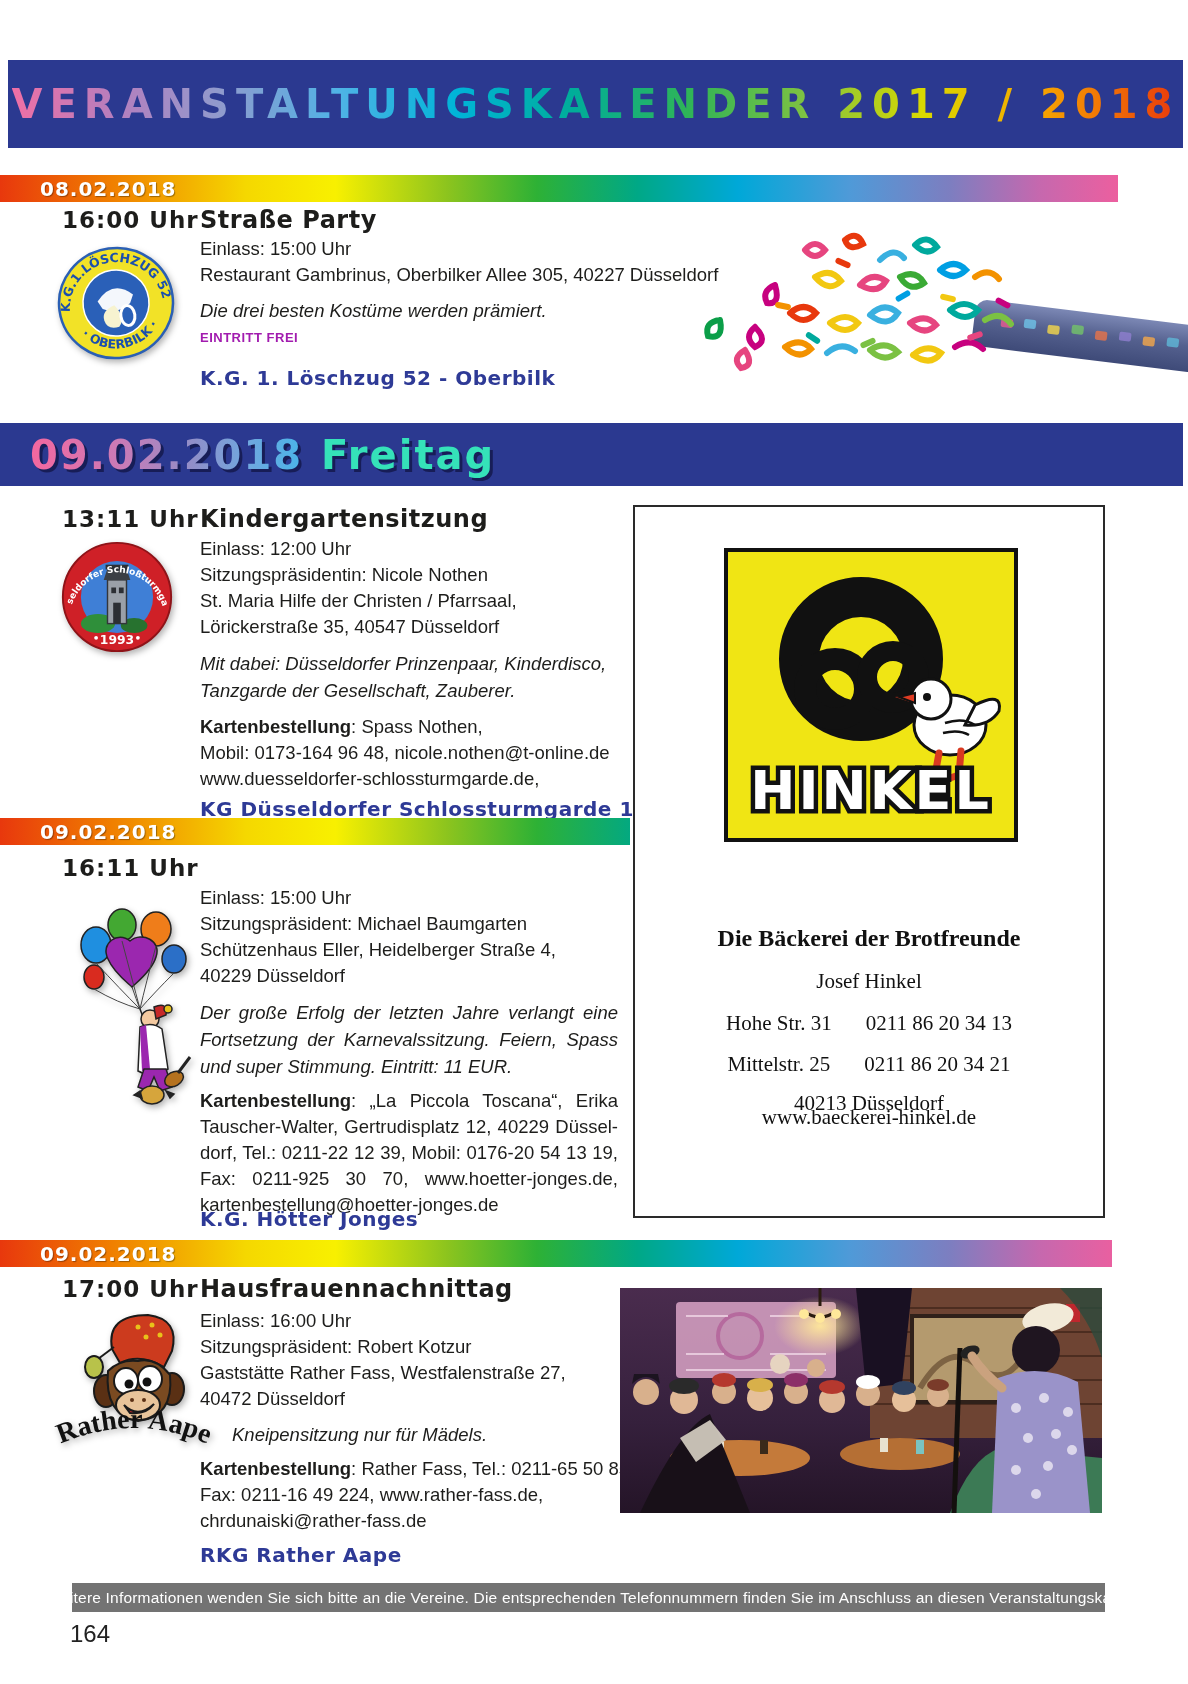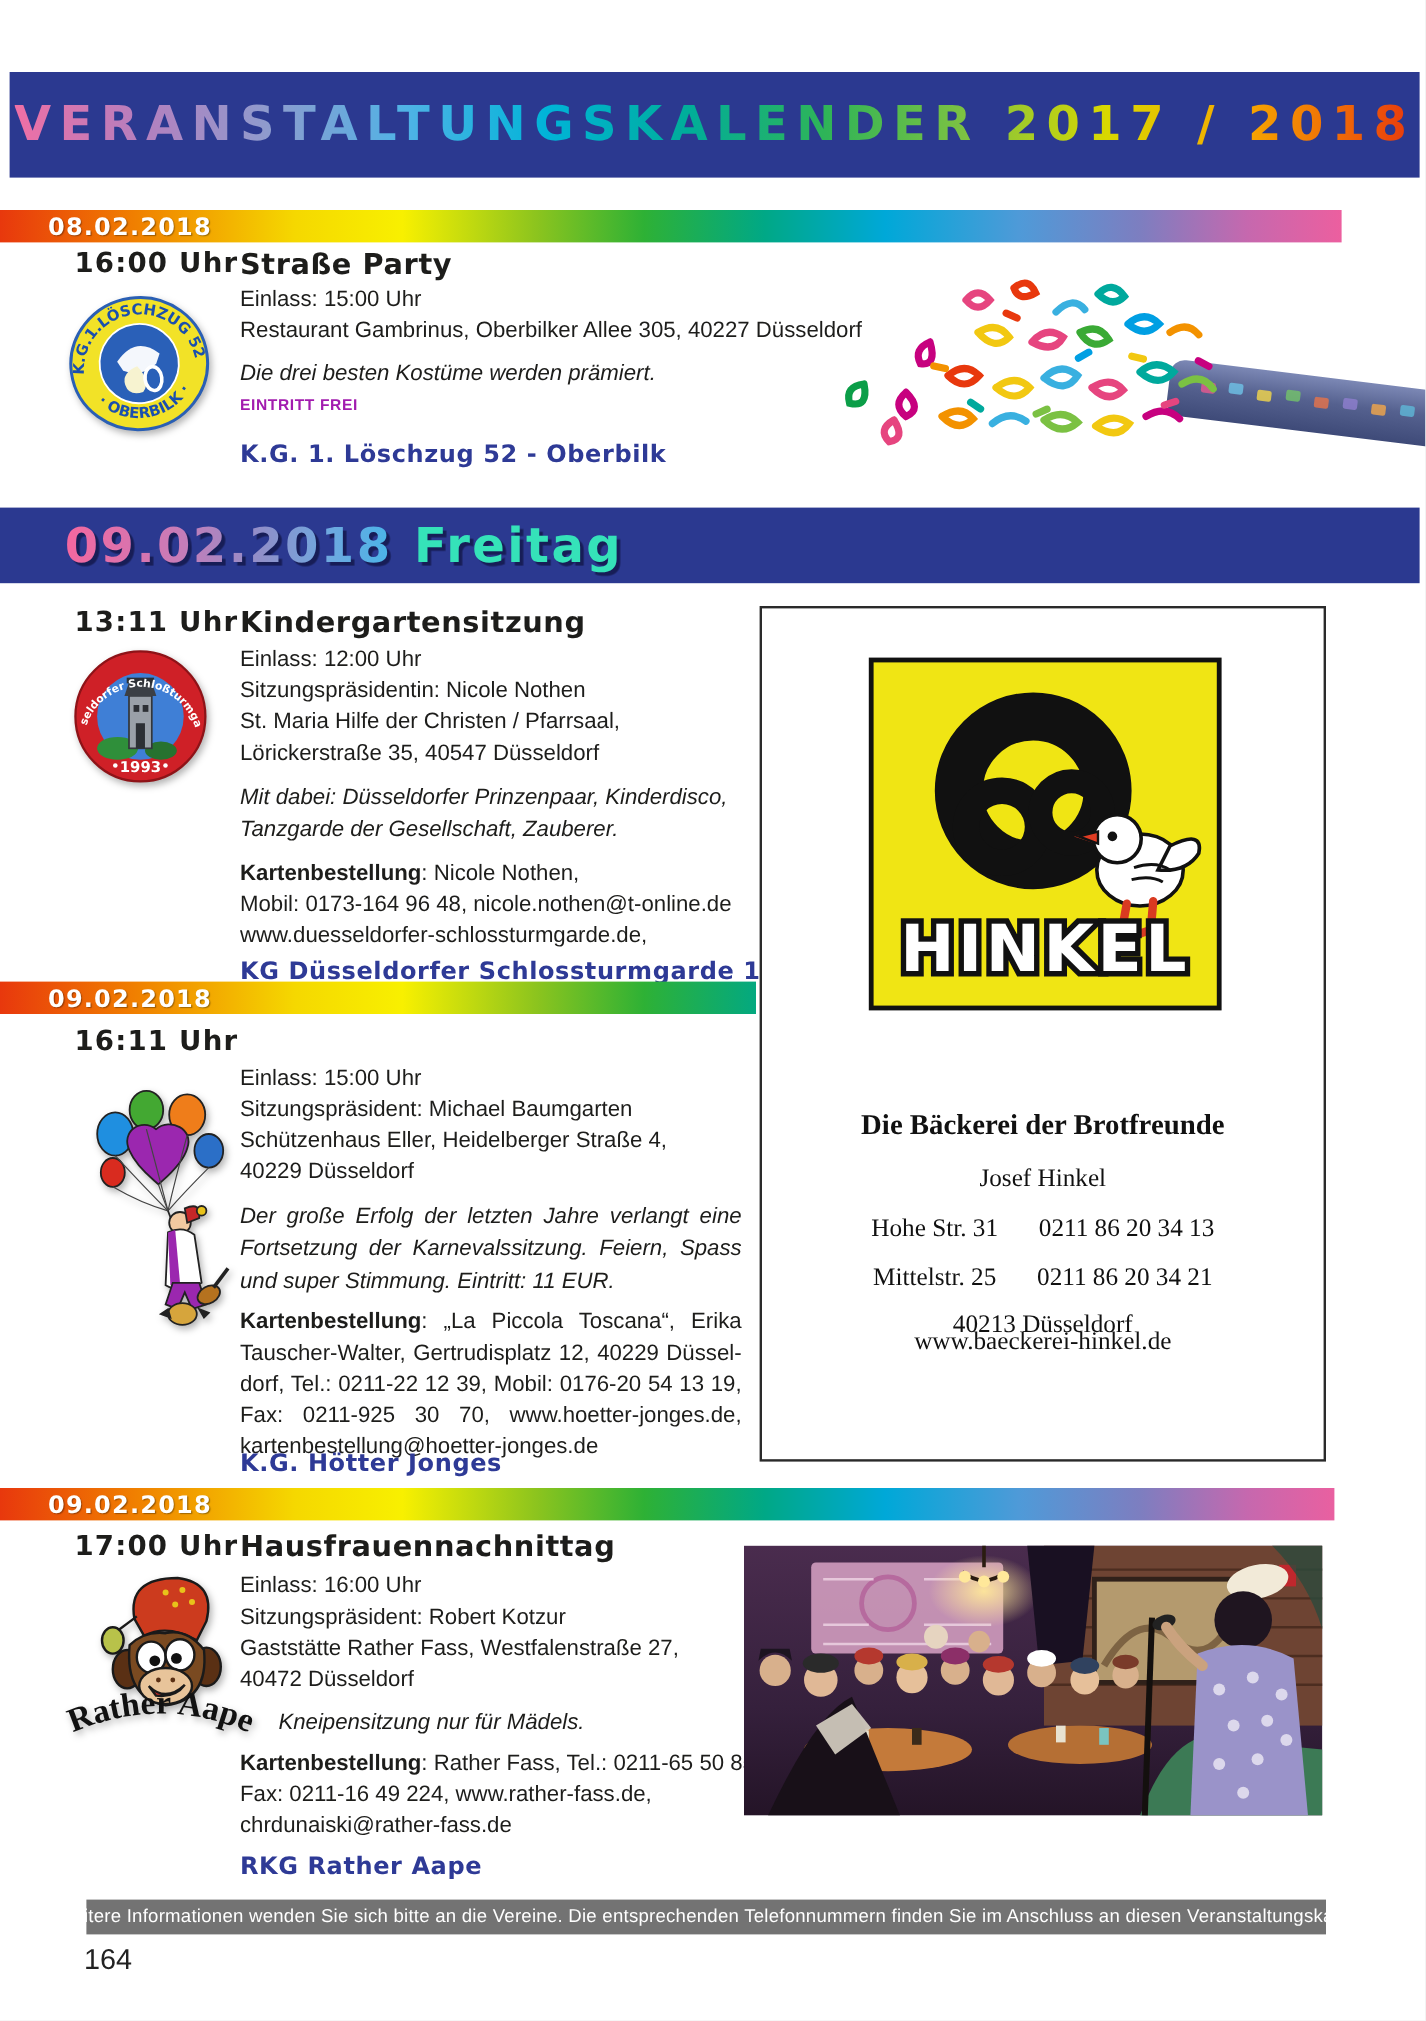--- a/index.html
+++ b/index.html
@@ -23,21 +23,21 @@
     background-image:linear-gradient(90deg,#e8380d 0%,#f07f00 10%,#f5d800 22%,#f8f000 30%,#8cc41e 40%,
       #2eb135 48%,#00a886 57%,#00a8d8 66%,#4f9ad8 76%,#7d7ec0 85%,#c668ae 93%,#ec5f9f 100%);
     background-size:1118px 100%;background-repeat:no-repeat;
     display:flex;align-items:center;}
   .rainbow .date{color:#fff;font-weight:bold;font-size:20px;padding-left:40px;letter-spacing:1px;
     text-shadow:1px 1px 1px rgba(0,0,0,.35);font-family:"DejaVu Sans",sans-serif;}
   
   .day-bar{position:absolute;left:0;top:423px;width:1183px;height:63px;background:#2b3990;
     display:flex;align-items:center;padding-left:30px;box-sizing:border-box;}
   .day-bar .inner{font-family:"DejaVu Sans",sans-serif;font-weight:bold;font-size:40px;letter-spacing:2px;
-    filter:drop-shadow(3px 3px 0 rgba(8,8,40,.55));white-space:nowrap;margin-left:24px;}
+    filter:drop-shadow(3px 3px 0 rgba(8,8,40,.55));white-space:nowrap;}
   .day-bar .d{
     background:linear-gradient(90deg,#f4679f 0%,#c77cb8 35%,#8f8fc9 60%,#6fa8df 80%,#49b4e8 100%);
     -webkit-background-clip:text;background-clip:text;-webkit-text-fill-color:transparent;color:transparent;}
   .day-bar .w{color:#35e2b9;margin-left:18px;}
   
   .t-time{position:absolute;left:62px;font-family:"DejaVu Sans",sans-serif;font-weight:bold;
     font-size:23px;letter-spacing:1px;white-space:nowrap;}
   .t-title{position:absolute;left:200px;font-family:"DejaVu Sans",sans-serif;font-weight:bold;
     font-size:24px;letter-spacing:.5px;white-space:nowrap;}
   .detail{position:absolute;left:200px;font-size:18.5px;line-height:26px;white-space:nowrap;}
@@ -200,21 +200,21 @@
     </svg>
   </div>
 
   <div class="detail" style="top:536px;">Einlass: 12:00 Uhr</div>
   <div class="detail" style="top:562px;">Sitzungspräsidentin: Nicole Nothen</div>
   <div class="detail" style="top:588px;">St. Maria Hilfe der Christen / Pfarrsaal,</div>
   <div class="detail" style="top:614px;">Lörickerstraße 35, 40547 Düsseldorf</div>
   <div class="note" style="top:677px;">Tanzgarde der Gesellschaft,  Zauberer.</div>
   <div class="note" style="top:650px;">Mit dabei:  Düsseldorfer Prinzenpaar, Kinderdisco,</div>
   <div class="booking" style="top:714px;">
-    <b>Kartenbestellung</b><span>: Nicole Nothen,</span>
+    <b>Kartenbestellung</b><span>: Spass Nothen,</span>
   </div>
   <div class="booking" style="top:740px;">Mobil: 0173-164 96 48, nicole.nothen@t-online.de</div>
   <div class="booking" style="top:766px;">www.duesseldorfer-schlossturmgarde.de,</div>
   <div class="org" style="top:797px;">KG Düsseldorfer Schlossturmgarde 1993 e.V.</div>
 
   <div class="ad-box">
     <div class="ad-logo">
       <svg width="296" height="296" viewBox="0 0 296 296">
         <rect x="3" y="3" width="290" height="290" fill="#f0e514" stroke="#111" stroke-width="4"></rect>
         <g>

